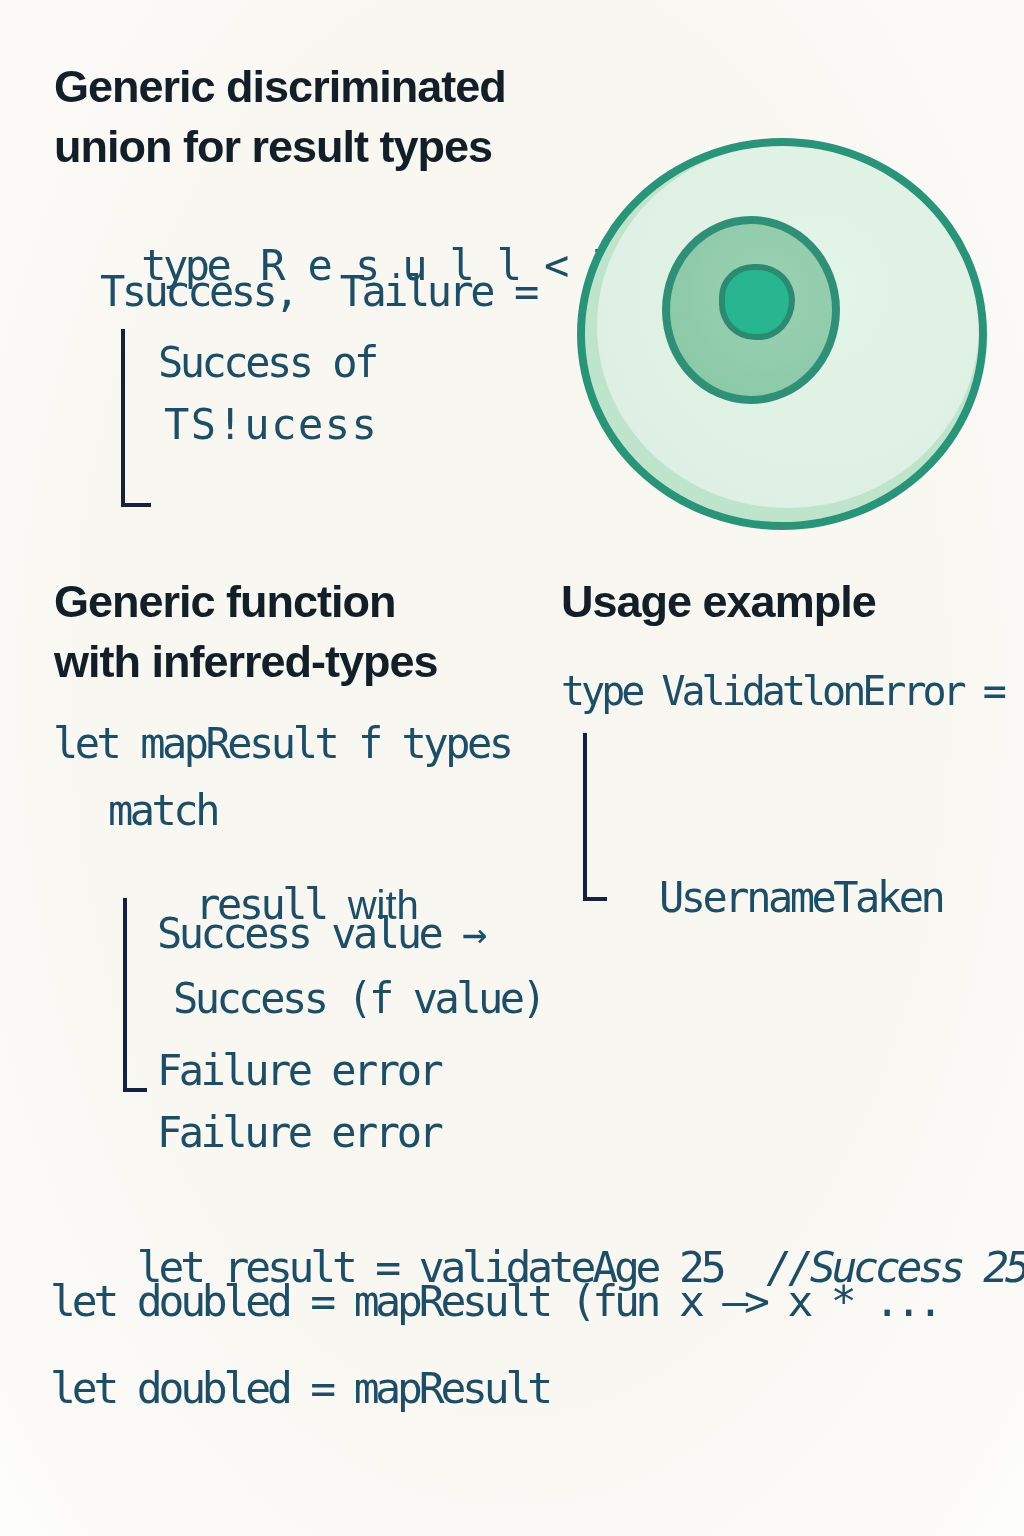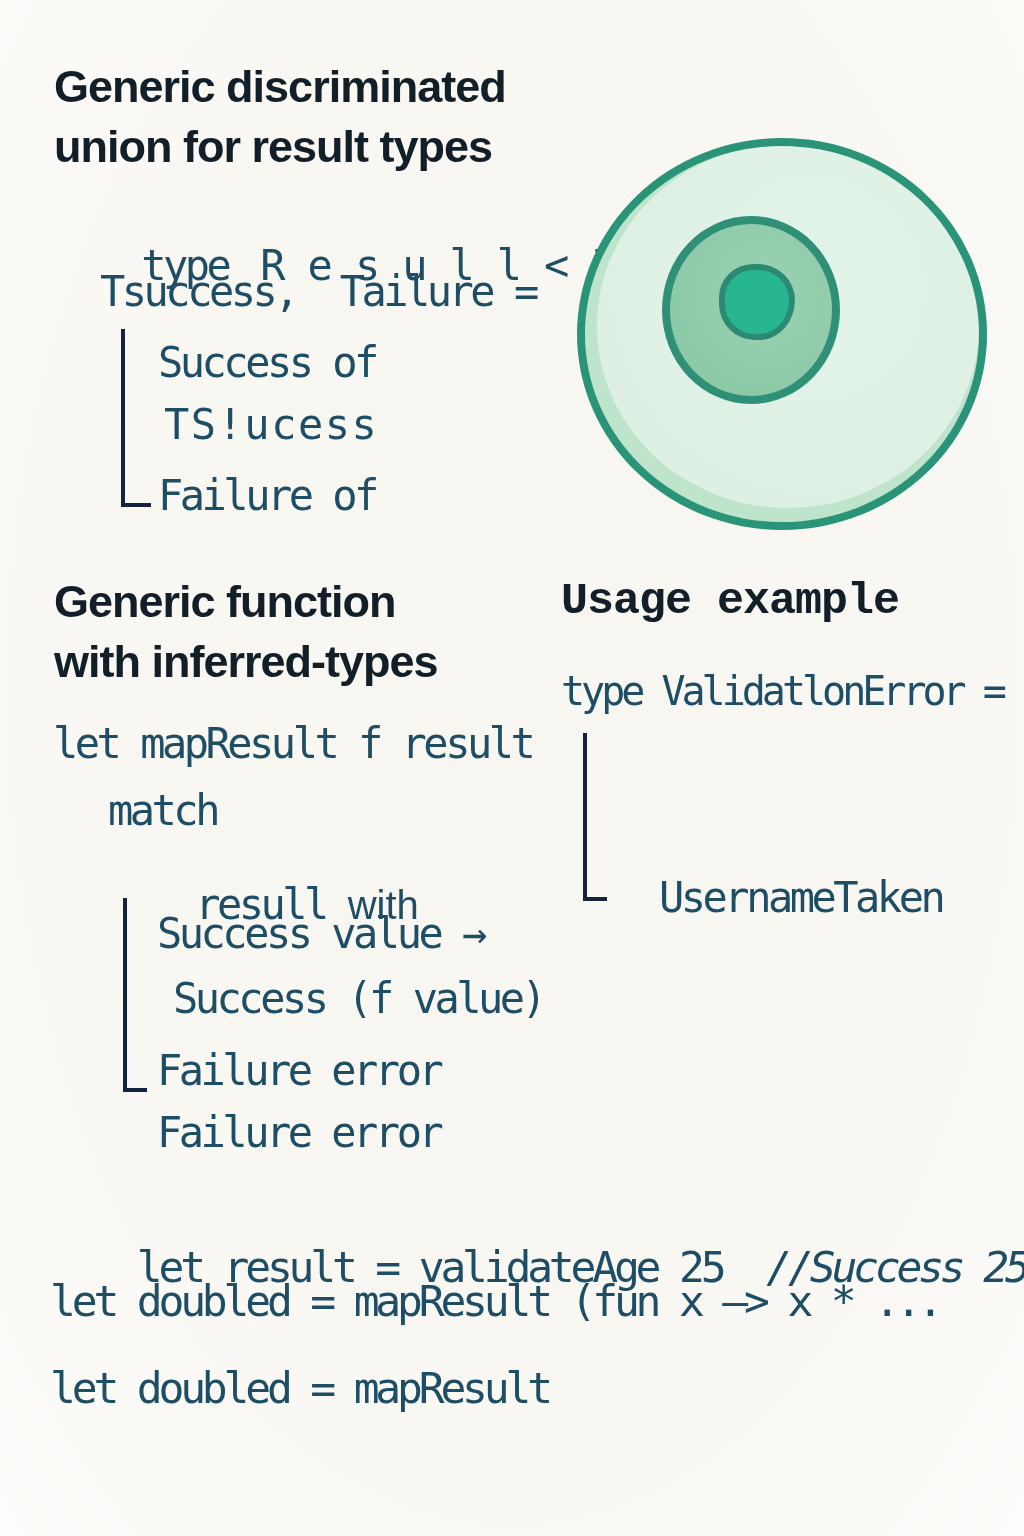--- a/index.html
+++ b/index.html
@@ -54,40 +54,39 @@
   <div class="abs code" style="left:54px;top:203px;">
     <span>type</span><span class="wide-name">Resull&lt;I</span>
   </div>
 
   <div class="abs code" style="left:100px;top:271px;">Tsuccess,  Tailure =</div>
 
   <div class="abs bracket" style="left:121px;top:329px;width:26px;height:174px;"></div>
 
   <div class="abs code" style="left:158px;top:342px;">Success of</div>
   <div class="abs code" style="left:164px;top:404px;letter-spacing:1.5px;">TS!ucess</div>
-  <div class="abs code" style="left:158px;top:475px;">Failure of</div>
 
   <div>
     <div class="abs ellipse" style="left:577px;top:138px;width:410px;height:392px;
                 border:8px solid #2a9478;
                 background:radial-gradient(ellipse at 58% 38%, #e3f4e9 0%, #dff1e5 55%, #ddf0e3 70%, #c8e7d3 100%);
                 box-shadow:inset 6px -8px 0 6px #bfe4cc;"></div>
     <div class="abs ellipse" style="left:662px;top:216px;width:178px;height:188px;
                 border:8px solid #2f9077;
                 background:radial-gradient(ellipse at 60% 40%, #9bd2b3 0%, #8fcbaa 60%, #85c6a2 100%);"></div>
     <div class="abs" style="left:719px;top:264px;width:76px;height:76px;box-sizing:border-box;
                 border:6px solid #2b8a71;background:#27b690;
                 border-radius:48% 52% 50% 50% / 46% 50% 56% 50%;"></div>
   </div>
 
   <div class="abs heading" style="left:54px;top:572px;">Generic function
 with inferred-types</div>
-  <div class="abs heading" style="left:561px;top:572px;font-family:Liberation Mono, monospace;">Usage example</div>
+  <div class="abs heading" style="left:561px;top:572px;">Usage example</div>
 
-  <div class="abs code" style="left:53px;top:723px;">let mapResult f result</div>
+  <div class="abs code" style="left:53px;top:723px;">let mapResult f types</div>
   <div class="abs code" style="left:108px;top:790px;">match</div>
   <div class="abs code" style="left:108px;top:842px;">
     <span>resull </span><span class="sans-kw">with</span>
   </div>
 
   <div class="abs bracket" style="left:123px;top:898px;width:20px;height:190px;"></div>
 
   <div class="abs code" style="left:157px;top:913px;">Success value →</div>
   <div class="abs code" style="left:173px;top:978px;">Success (f value)</div>
   <div class="abs code" style="left:157px;top:1050px;">Failure error</div>

